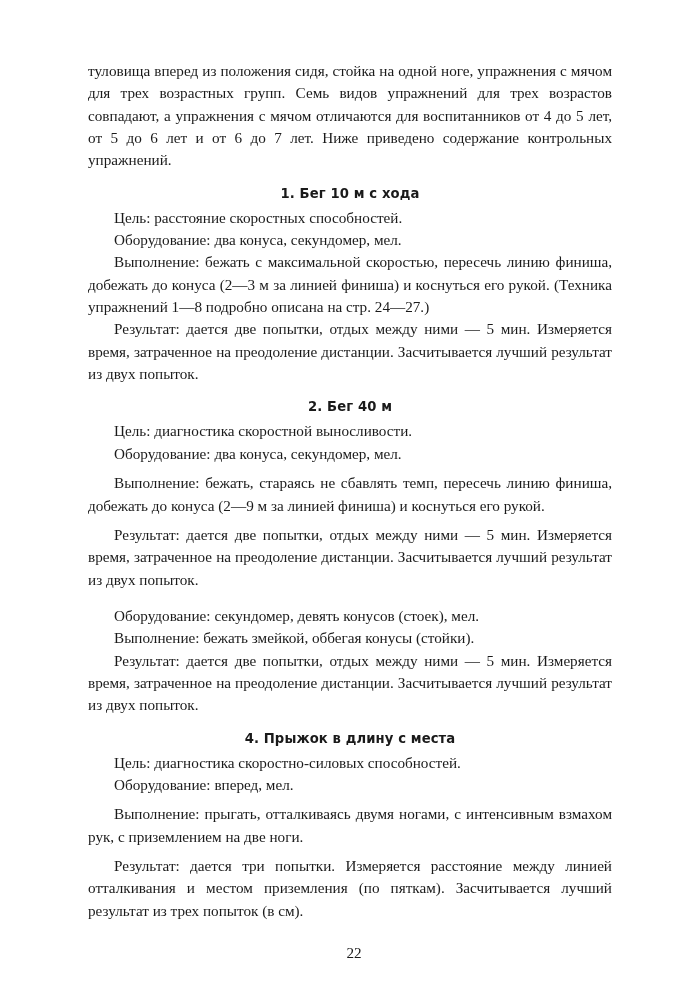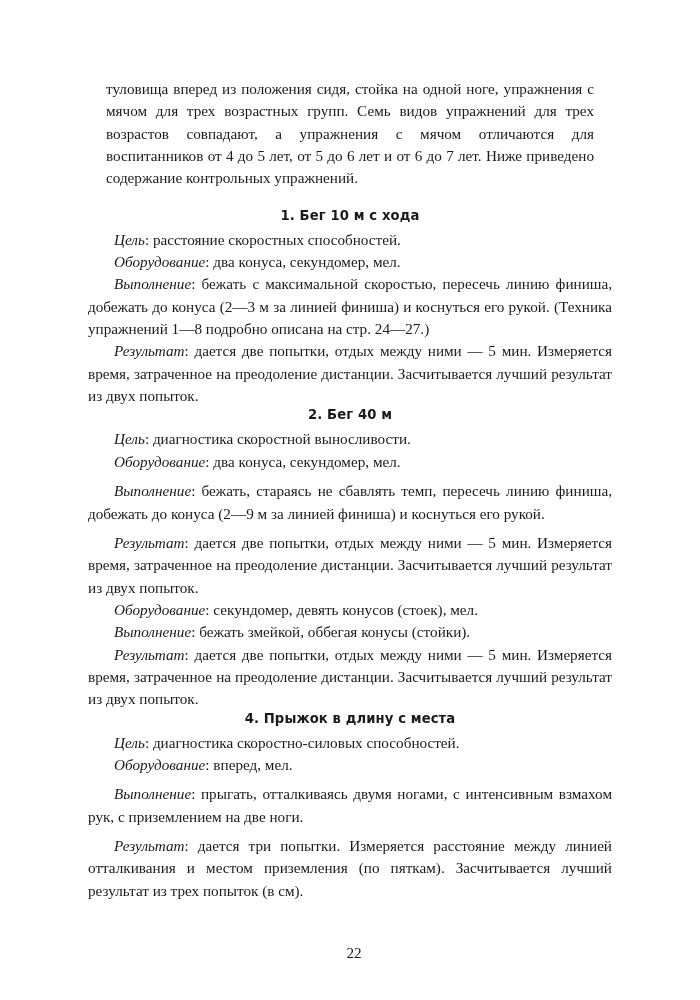--- a/index.html
+++ b/index.html
@@ -21,42 +21,42 @@
     padding: 60px 88px 20px 88px;
   }
   .body-text {
     font-size: 15.2px;
     line-height: 1.47;
     text-align: justify;
     text-justify: inter-word;
     hyphens: manual;
   }
   .intro p {
-    margin: 18px;
+    margin: 0;
     text-indent: 0;
   }
   .section {
+    margin-top: 14px;
   }
   .section-title {
     font-family: "DejaVu Sans", sans-serif;
     font-weight: bold;
     font-size: 13.2px;
     text-align: center;
     margin: 0 0 6px 0;
     letter-spacing: 0.1px;
   }
   .para {
     margin: 0;
     text-indent: 26px;
     font-size: 15.2px;
     line-height: 1.47;
     text-align: justify;
   }
   .lead {
-    font-style: italic;
   }
   .page-number {
     position: absolute;
     bottom: 38px;
     left: 4px;
     width: 700px;
     text-align: center;
     font-size: 15.2px;
     font-family: "Liberation Serif", serif;
   }

